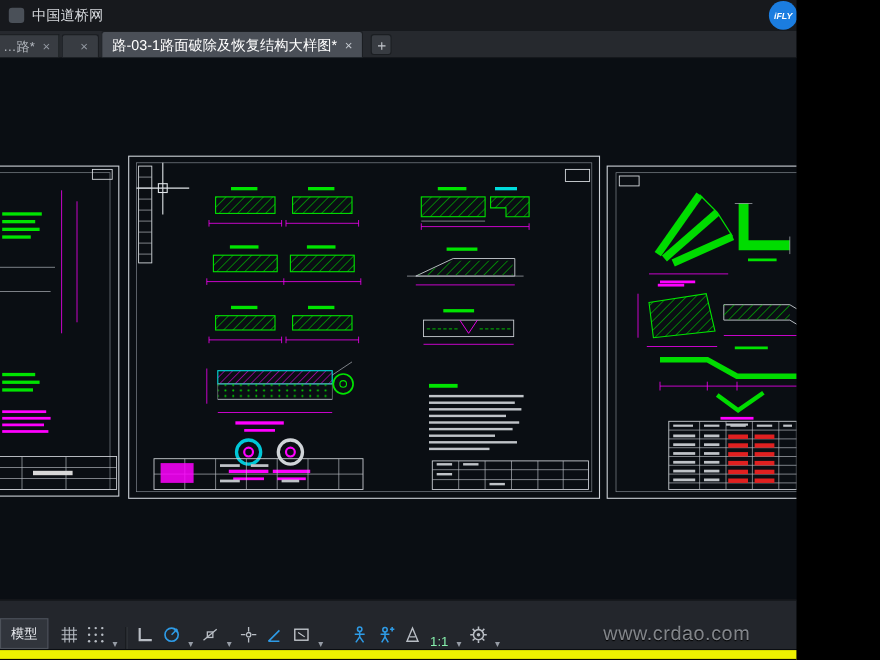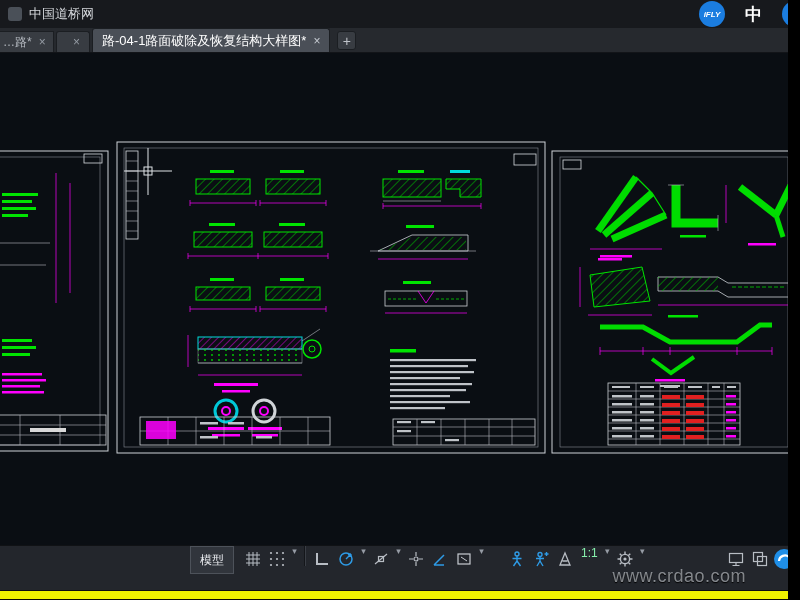--- a/index.html
+++ b/index.html
@@ -1,16 +1,16 @@
 <!DOCTYPE html>
 <html><head>
 <meta charset="utf-8">
 <style>
   html,body{margin:0;padding:0;background:#000;}
-  .screen{position:relative;width:788px;height:600px;overflow:hidden;
+  .screen{position:relative;width:724px;height:600px;overflow:hidden;
           background:#0a0d12;font-family:"Liberation Sans",sans-serif;
           -webkit-font-smoothing:antialiased;}
   
   .titlebar{position:absolute;top:0;left:0;width:800px;height:28px;background:#17191d;
             display:flex;align-items:center;padding:0 8px;box-sizing:border-box;
             color:#d6d9dd;font-size:13px;overflow:hidden;}
   .site-icon{width:14px;height:14px;border-radius:3px;background:#4a5058;margin-right:7px;flex:0 0 auto;}
   .titlebar-right{margin-left:auto;display:flex;align-items:center;gap:20px;}
   .ifly-circle{width:26px;height:26px;border-radius:50%;background:#1b7de0;color:#fff;
                font-size:8px;font-weight:bold;font-style:italic;display:flex;align-items:center;justify-content:center;}
@@ -47,22 +47,22 @@
   .red{fill:#e02020;}
   .gthin{stroke:#00dc00;stroke-width:1.2;fill:none;}
   .gthick4{stroke:#00dc00;stroke-width:4;fill:none;}
   .gthick5{stroke:#00dc00;stroke-width:5;fill:none;}
   .gthick7{stroke:#00dc00;stroke-width:7;fill:none;}
   .gthick9{stroke:#00dc00;stroke-width:9;fill:none;}
   .xh{stroke:#e0e4e8;stroke-width:1;}
   .xhbox{fill:none;stroke:#e0e4e8;stroke-width:1;}
   
   .statusbar{position:absolute;top:545px;left:0;width:800px;height:45px;background:#23262c;
-             border-top:1px solid #101215;display:flex;align-items:flex-start;
-             padding-left:190px;box-sizing:border-box;}
+             border-top:1px solid #101215;display:flex;align-items:flex-end;
+             box-sizing:border-box;}
   .sb-model{height:28px;padding:0 9px;background:#31353c;border:1px solid #4d525a;color:#e8eaee;
             font-size:12px;margin-right:7px;font-family:"Liberation Sans",sans-serif;}
   .sb-btn{width:24px;height:26px;display:flex;align-items:center;justify-content:center;flex:0 0 auto;}
   .sb-chev{width:11px;color:#969ca5;font-size:9px;text-align:center;flex:0 0 auto;}
   .sb-sep{width:1px;height:20px;background:#14161a;border-right:1px solid #3a3e45;margin:0 4px;flex:0 0 auto;}
   .sb-gap{width:18px;flex:0 0 auto;}
   .sb-scale{color:#86efac;font-size:12px;padding:0 4px;flex:0 0 auto;}
   .sb-right{margin-left:auto;display:flex;align-items:center;padding-right:4px;}
   .watermark{position:absolute;top:566px;right:42px;color:rgba(205,210,216,0.62);
              font-size:18px;letter-spacing:0.5px;z-index:6;text-shadow:0 1px 1px #000;}
@@ -88,21 +88,21 @@
 
   <div class="tabbar">
     <div class="tab partial">
       <span>…路*</span>
       <span class="tab-close">×</span>
     </div>
     <div class="tab">
       <span class="tab-close">×</span>
     </div>
     <div class="tab active">
-      <span>路-04-1路面破除及恢复结构大样图*</span>
+      <span>路-03-1路面破除及恢复结构大样图*</span>
       <span class="tab-close">×</span>
     </div>
     <div class="tab-new">+</div>
   </div>
 
   <div class="canvas">
     <svg width="800" height="492" viewBox="0 0 800 492">
       <defs>
         <pattern id="gh" width="6" height="6" patternUnits="userSpaceOnUse" patternTransform="rotate(45)">
           <line x1="0" y1="0" x2="0" y2="6" stroke="#00c400" stroke-width="1.1"></line>

